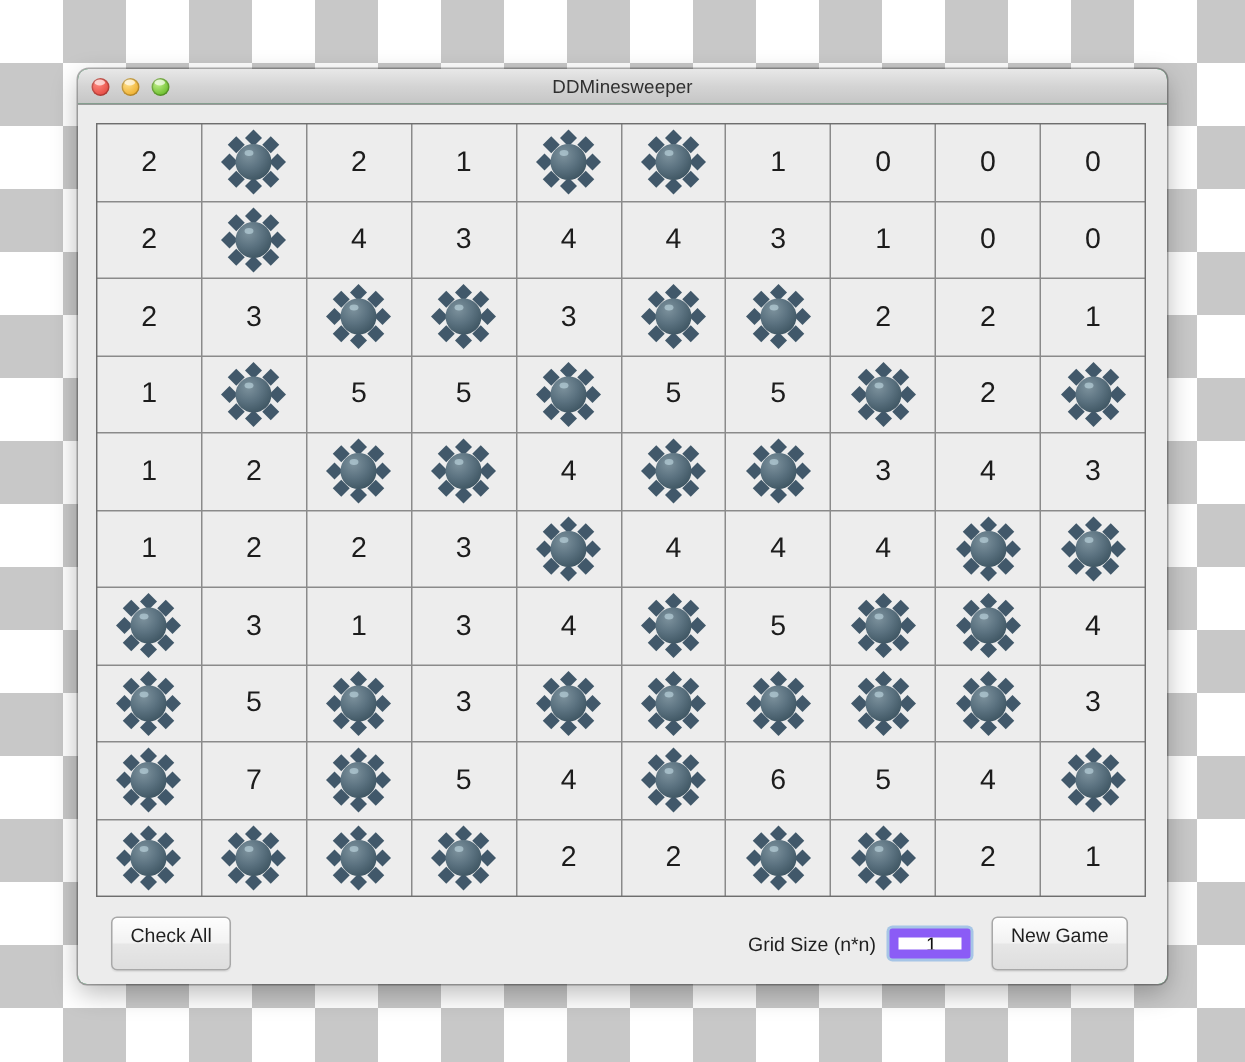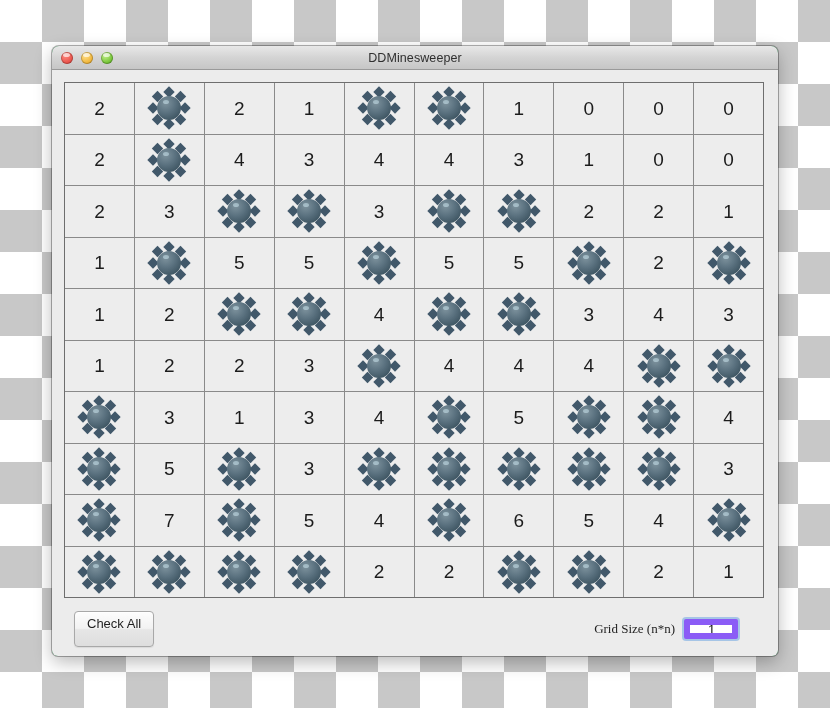--- a/index.html
+++ b/index.html
@@ -169,21 +169,20 @@
     box-shadow: 0 1px 0 rgba(255,255,255,0.8) inset, 0 1px 1px rgba(0,0,0,0.08);
     cursor: default;
     white-space: nowrap;
   }
   .spacer { flex: 1 1 auto; }
   .gridsize-label {
     font-size: 13px;
     color: #1f1f1f;
     margin-right: 9px;
     white-space: nowrap;
-    font-family: Liberation Serif, serif;
   }
   .gridsize-input {
     width: 54px;
     height: 20px;
     font-family: "Liberation Sans", sans-serif;
     font-size: 13px;
     color: #111;
     padding: 0 18px;
     border: 6px solid #8b5cf6;
     border-radius: 2px;
@@ -950,16 +949,17 @@
         <div class="cell">
           <span class="num">1</span>
         </div>
       </div>
 
     <div class="bottombar">
       <button class="btn">Check All</button>
       <div class="spacer"></div>
       <span class="gridsize-label">Grid Size (n*n)</span>
       <input class="gridsize-input" type="text" value="10" style="">
+      <button class="btn">New Game</button>
     </div>
   </div>
 
 </div>
 
 </body></html>

